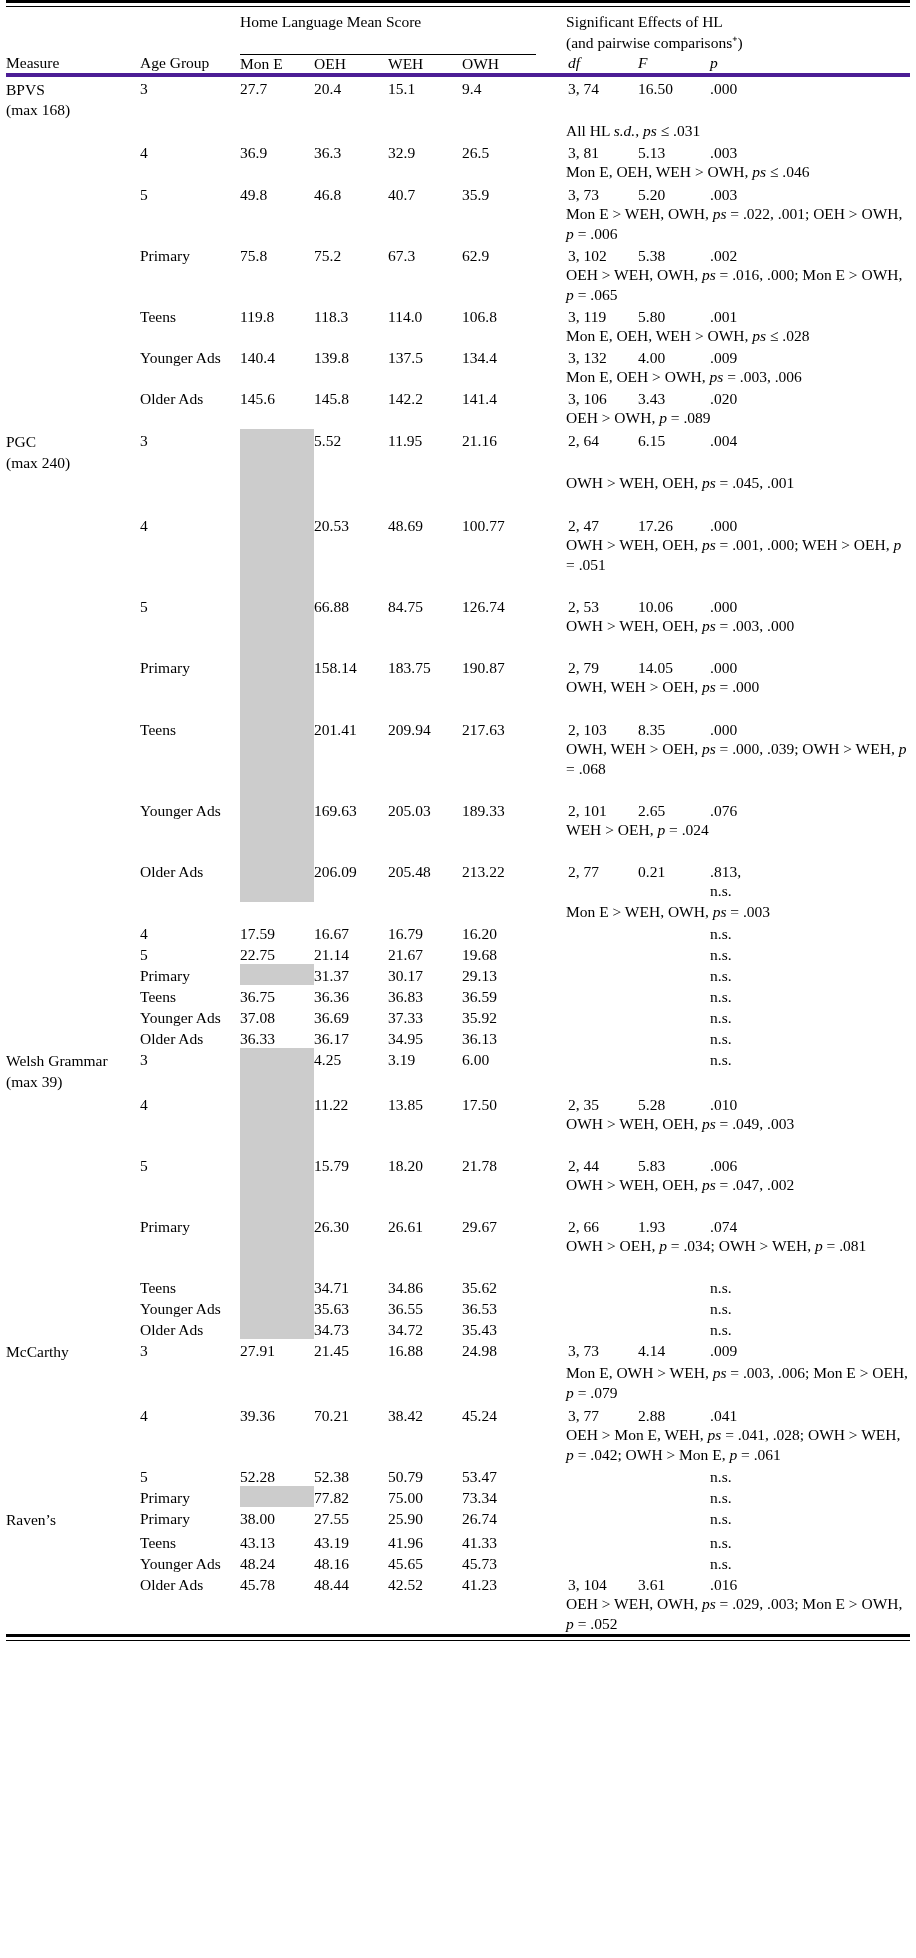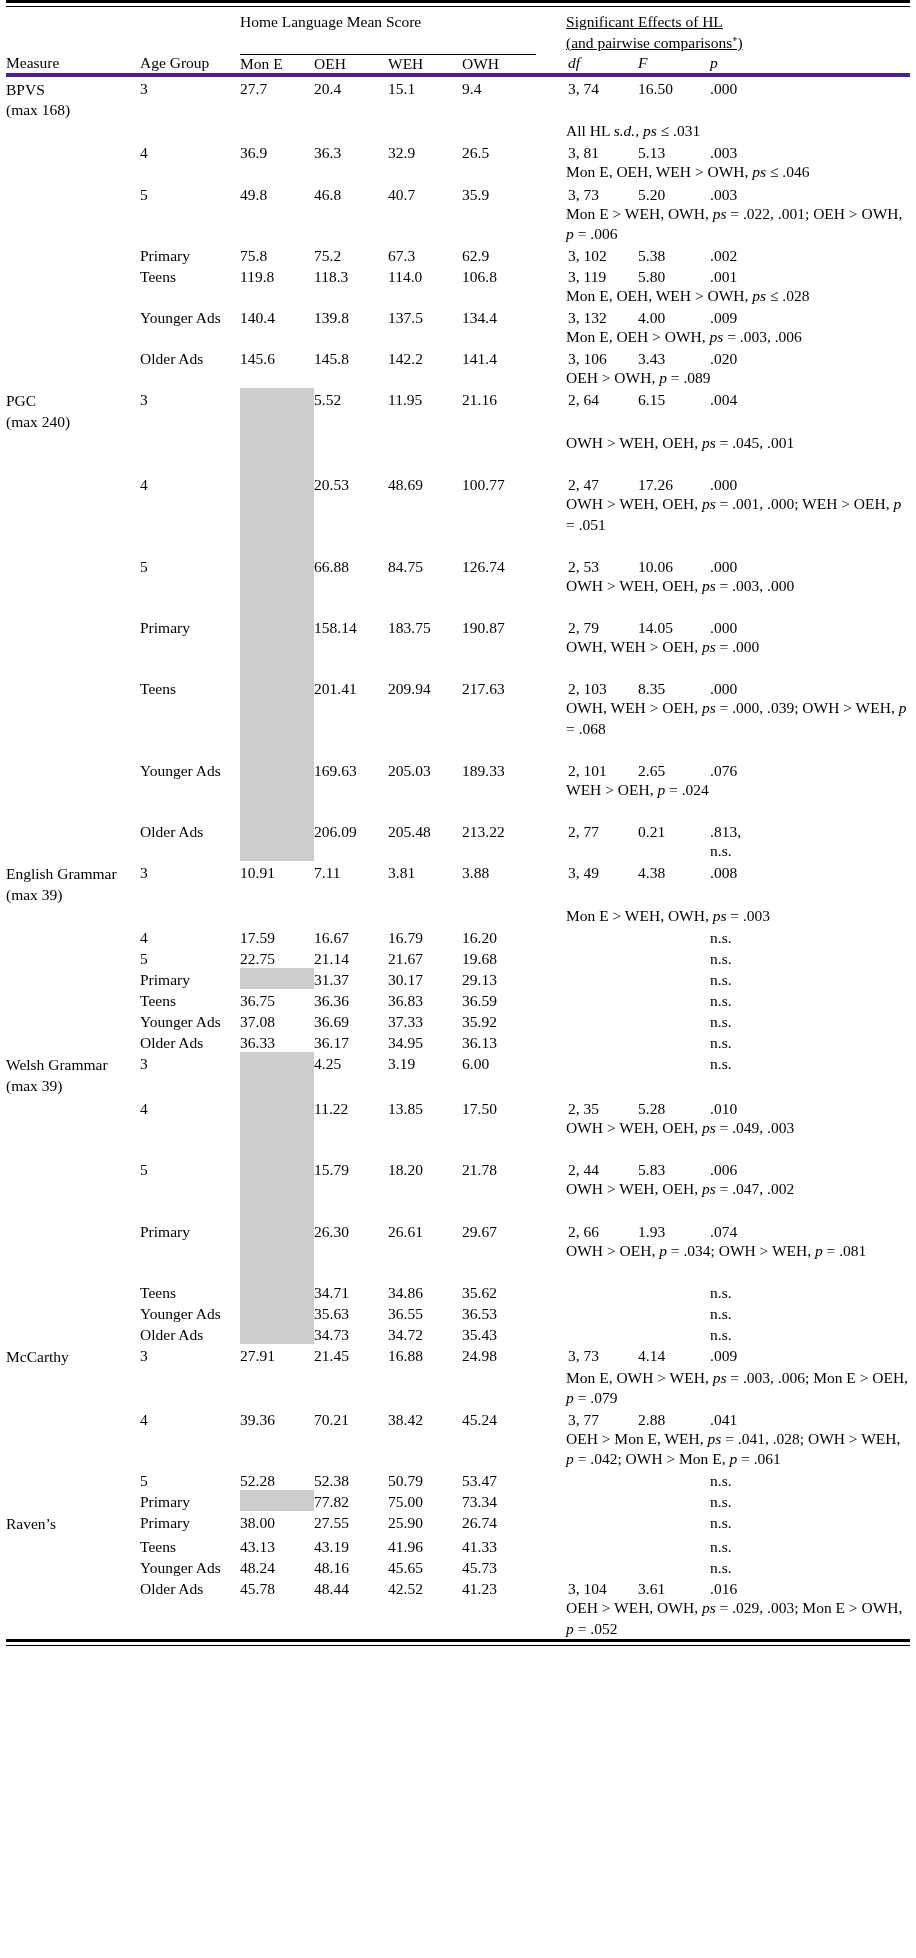--- a/index.html
+++ b/index.html
@@ -58,21 +58,20 @@
   col.c-note { width: 144px; }
 
   
   .hl-span {
     text-align: center;
     border-bottom: 1px solid #000;
     padding-bottom: 1px !important;
   }
   .sig-span {
     text-align: center;
-    text-decoration: underline;
   }
   .sig-span .line2 { display: block; }
   .subhead {
     padding-top: 2px !important;
     padding-bottom: 3px !important;
   }
   .measure-cell {
     padding-top: 3px !important;
     line-height: 1.35;
   }
@@ -240,20 +239,30 @@
             <td class="num">75.8</td>
             <td class="num">75.2</td>
             <td class="num">67.3</td>
             <td class="num">62.9</td>
             <td></td>
             <td class="stat nowrap">3, 102</td>
             <td class="stat">5.38</td>
             <td class="pval">.002</td>
             <td></td>
           </tr>
+          <tr class="noterow">
+            <td></td>
+            <td></td>
+            <td></td>
+            <td></td>
+            <td></td>
+            <td></td>
+            <td></td>
+            <td colspan="4" class="pairwise">OEH &gt; WEH, OWH, <span class="italic">ps</span> = .016, .000; Mon E &gt; OWH, <span class="italic">p</span> = .065</td>
+          </tr>
           <tr class="datarow">
             <td class="measure-cell"></td>
             <td class="age-cell">Teens</td>
             <td class="num">119.8</td>
             <td class="num">118.3</td>
             <td class="num">114.0</td>
             <td class="num">106.8</td>
             <td></td>
             <td class="stat nowrap">3, 119</td>
             <td class="stat">5.80</td>
@@ -552,36 +561,20 @@
             <td></td>
             <td></td>
             <td class="shaded">&nbsp;</td>
             <td></td>
             <td></td>
             <td></td>
             <td></td>
             <td></td>
             <td></td>
             <td class="pval">n.s.</td>
-            <td></td>
-          </tr>
-          <tr class="datarow">
-            <td class="measure-cell">
-              <div>English Grammar</div>
-              <div>(max 39)</div>
-            </td>
-            <td class="age-cell">3</td>
-            <td class="num">10.91</td>
-            <td class="num">7.11</td>
-            <td class="num">3.81</td>
-            <td class="num">3.88</td>
-            <td></td>
-            <td class="stat nowrap">3, 49</td>
-            <td class="stat">4.38</td>
-            <td class="pval">.008</td>
             <td></td>
           </tr>
           <tr class="noterow">
             <td></td>
             <td></td>
             <td></td>
             <td></td>
             <td></td>
             <td></td>
             <td></td>

